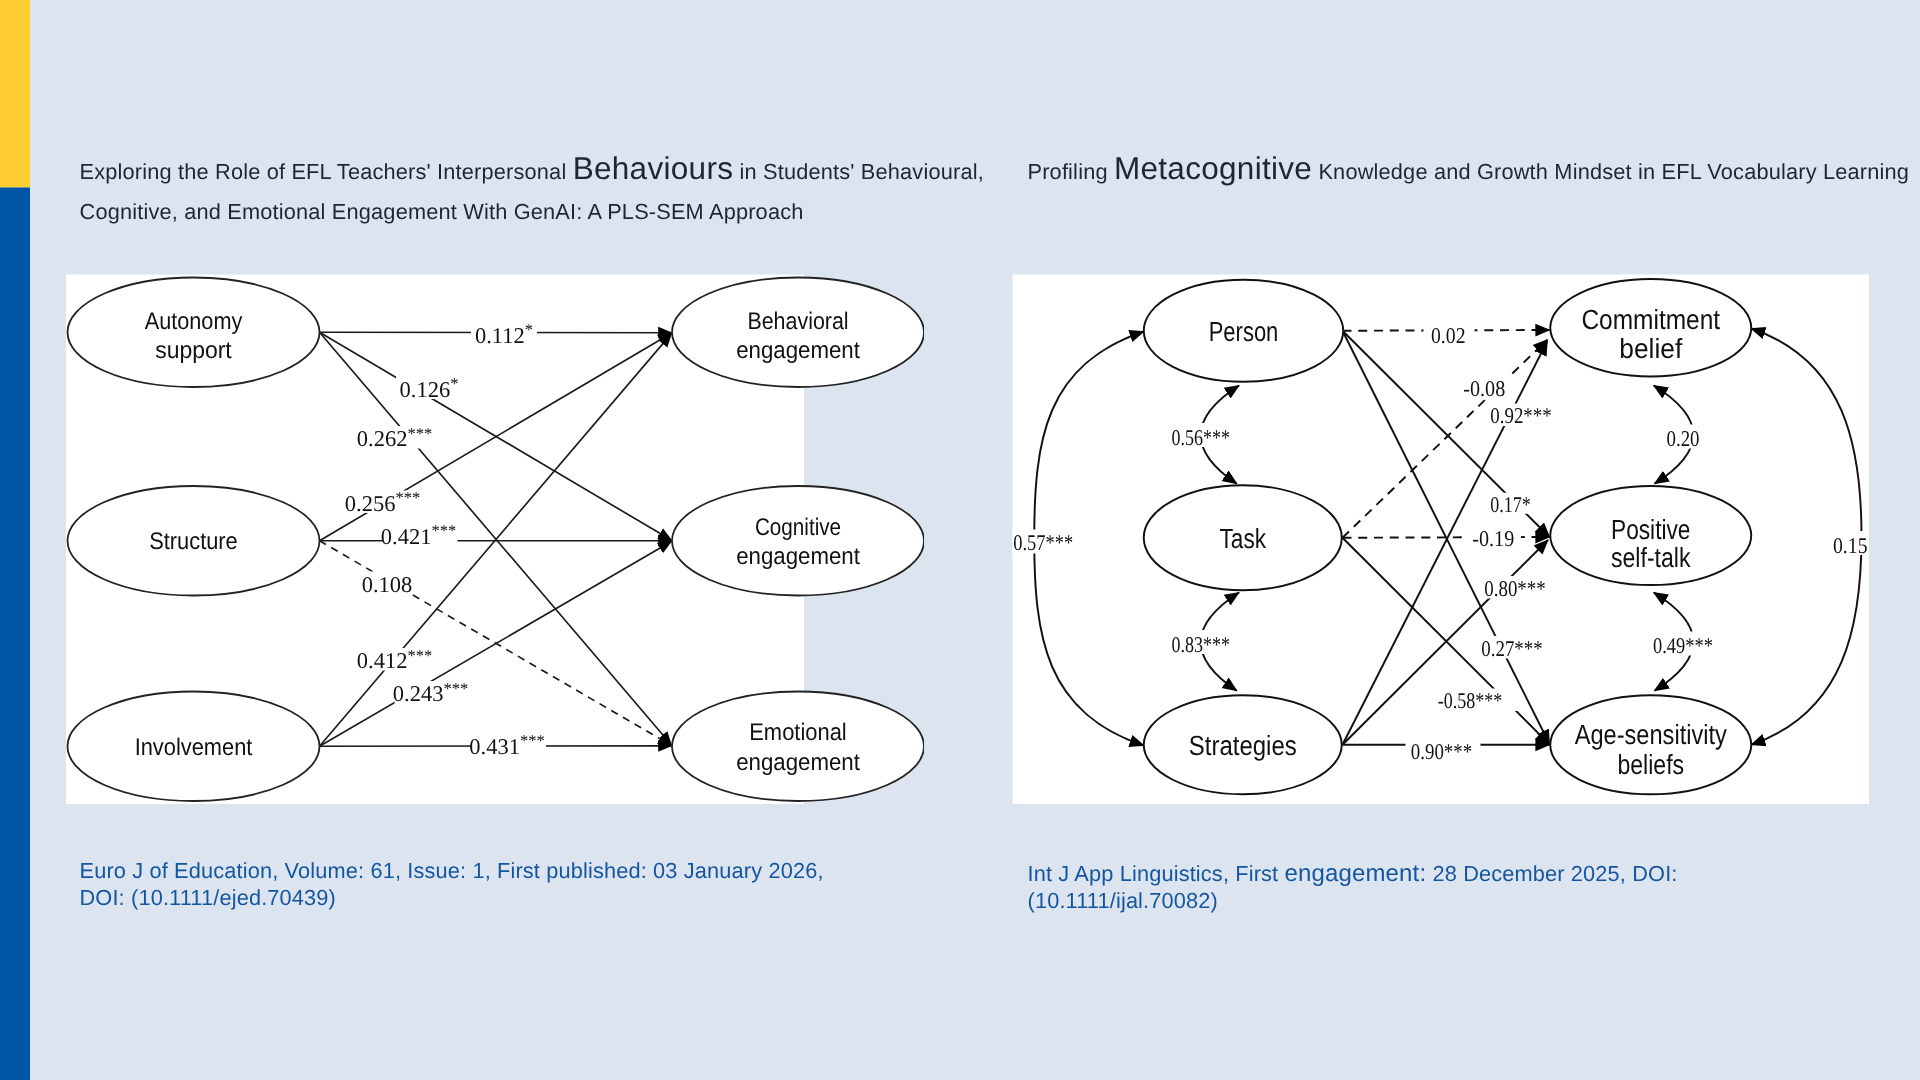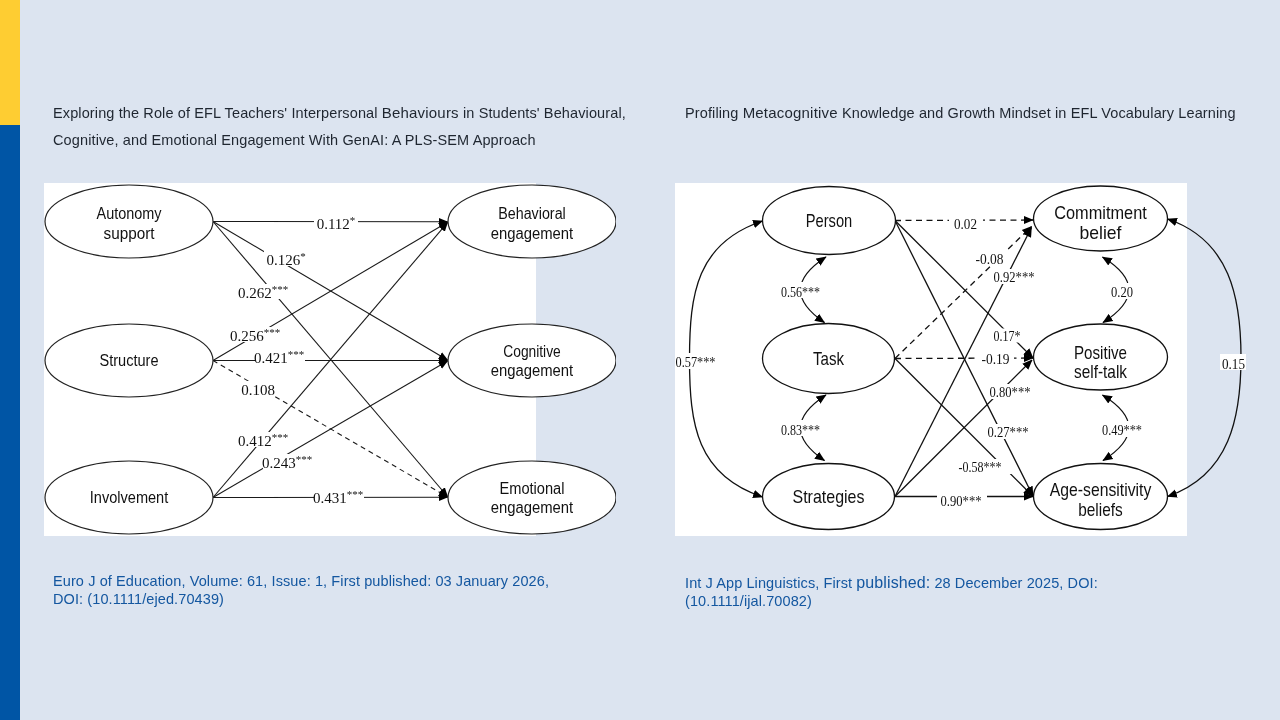--- a/index.html
+++ b/index.html
@@ -2,28 +2,28 @@
 <html><head>
 <meta charset="utf-8">
 <style>
   html,body{margin:0;padding:0;}
   body{width:1280px;height:720px;background:#dce4f0;font-family:"Liberation Sans",sans-serif;overflow:hidden;position:relative;}
   .bar-y{position:absolute;left:0;top:0;width:20px;height:125px;background:#fecd32;}
   .bar-b{position:absolute;left:0;top:125px;width:20px;height:595px;background:#0055a5;}
   .title{position:absolute;color:#1f2630;font-size:14.5px;line-height:27px;letter-spacing:0.12px;}
   .t1{left:53px;top:99px;width:700px;}
   .t2{left:685px;top:99px;width:700px;}
-  .alt{font-size:15px;letter-spacing:0.2px;}
+  .alt{font-size:21px;letter-spacing:0.2px;}
   .cite{position:absolute;color:#1457a0;font-weight:normal;font-size:14.5px;line-height:18px;letter-spacing:0.1px;}
   .c1{left:53px;top:572px;width:560px;}
   .c2{left:685px;top:574px;width:470px;}
   .calt{font-size:16px;}
   .diag{position:absolute;background:#ffffff;}
   .d1{left:44px;top:183px;width:492px;height:353px;}
-  .d2{left:675px;top:183px;width:512px;height:353px;}
+  .d2{left:675px;top:183px;width:571px;height:353px;}
   svg{display:block;}
   .lab{font-family:"Liberation Serif",serif;font-size:15px;fill:#111;}
   .nod{font-family:"Liberation Sans",sans-serif;font-size:16px;fill:#111;text-anchor:middle;}
 </style>
 </head>
 <body>
 <div class="bar-y"></div>
 <div class="bar-b"></div>
 <div class="title t1">Exploring the Role of EFL Teachers' Interpersonal <span class="alt">Behaviours</span> in Students' Behavioural,<br>Cognitive, and Emotional Engagement With GenAI: A PLS-SEM Approach</div>
 <div class="title t2">Profiling <span class="alt">Metacognitive</span> Knowledge and Growth Mindset in EFL Vocabulary Learning</div>
@@ -165,13 +165,13 @@
 <text x="125.5" y="113.5" textLength="39" lengthAdjust="spacingAndGlyphs">0.56***</text>
 <text x="125.5" y="251.5" textLength="39" lengthAdjust="spacingAndGlyphs">0.83***</text>
 <text x="447" y="114" textLength="22" lengthAdjust="spacingAndGlyphs">0.20</text>
 <text x="447" y="252" textLength="40" lengthAdjust="spacingAndGlyphs">0.49***</text>
 <text x="558.5" y="185.5" textLength="23" lengthAdjust="spacingAndGlyphs">0.15</text>
 </g>
 </svg>
 </div>
 
 <div class="cite c1">Euro J of Education, Volume: 61, Issue: 1, First published: 03 January 2026,<br>DOI: (10.1111/ejed.70439)</div>
-<div class="cite c2">Int J App Linguistics, First <span class="calt">published:</span> 28 December 2025, DOI:<br>(10.1111/ijal.70082)</div>
+<div class="cite c2">Int J App Linguistics, First <span class="calt">engagement:</span> 28 December 2025, DOI:<br>(10.1111/ijal.70082)</div>
 
 </body></html>

